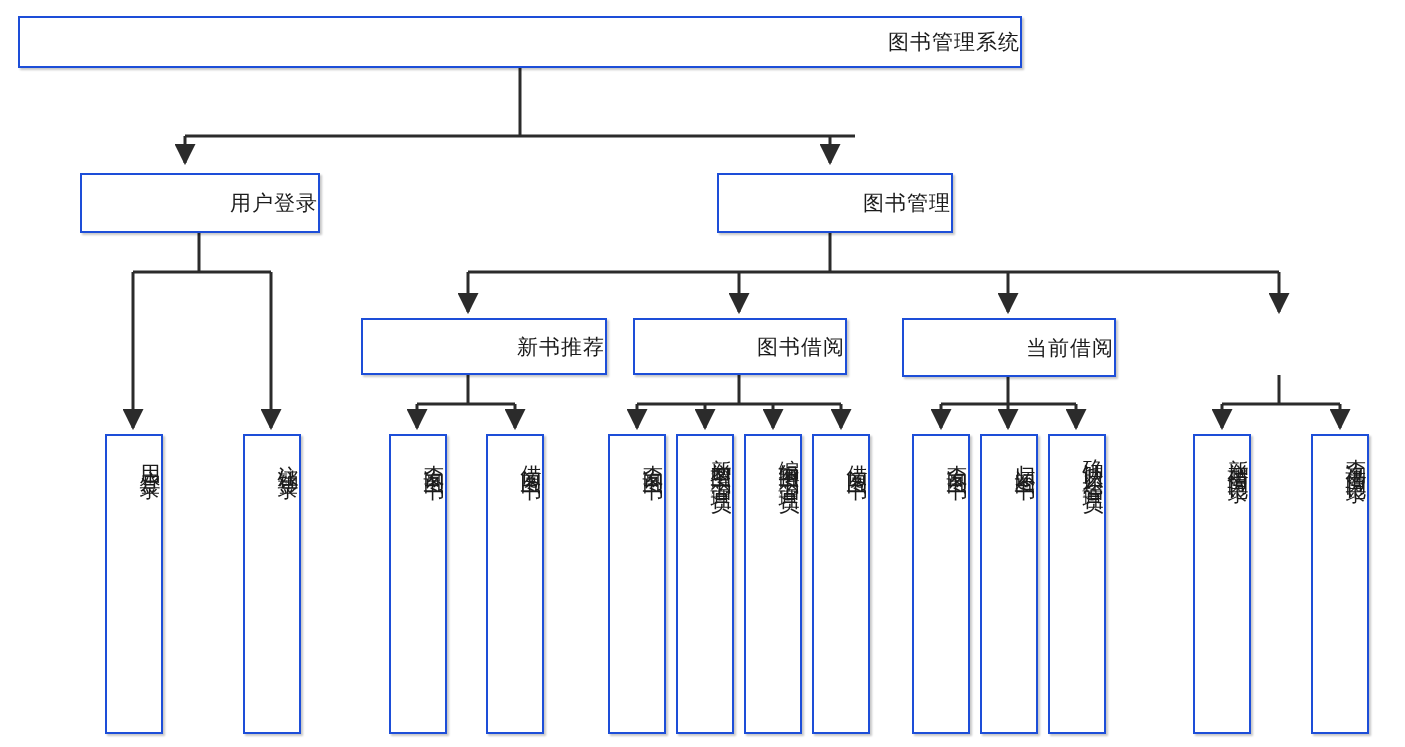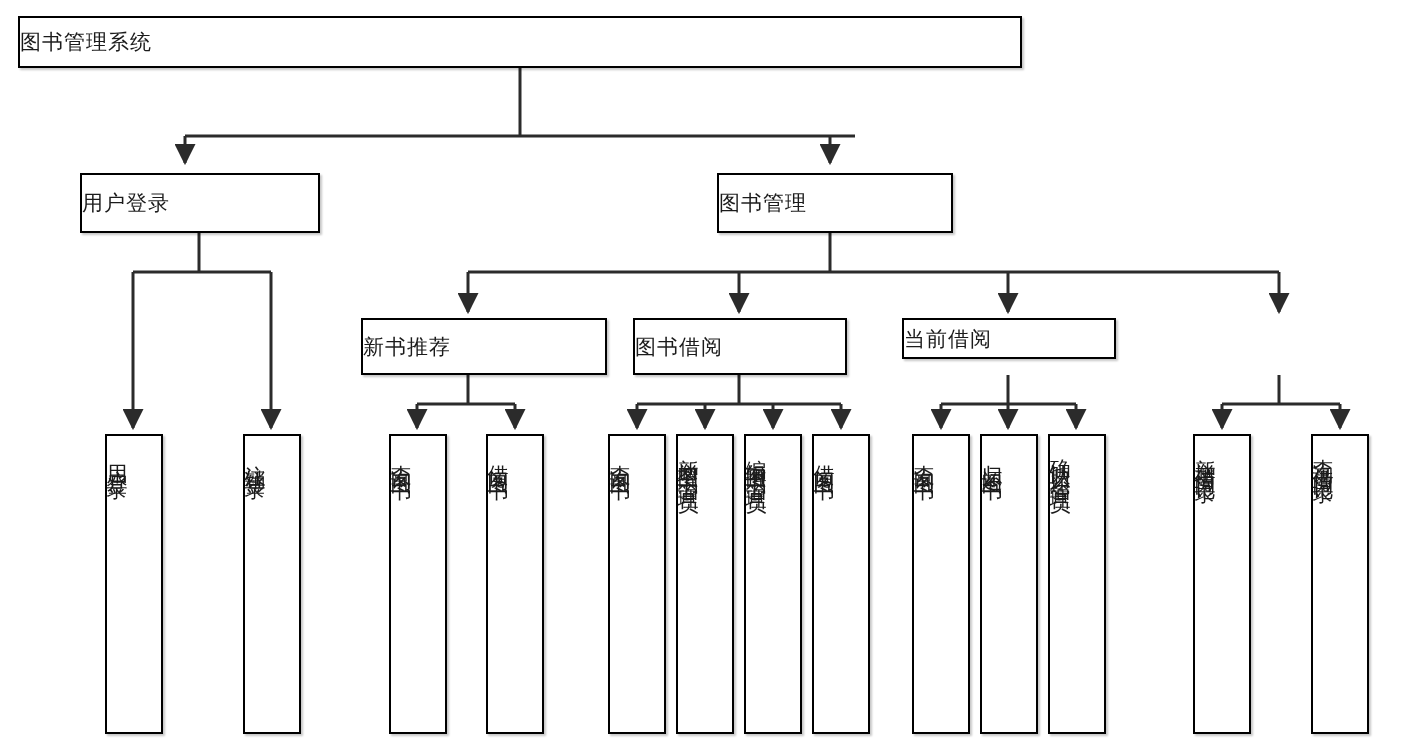--- a/index.html
+++ b/index.html
@@ -23,25 +23,25 @@
     left: 0;
     top: 0;
     width: 1405px;
     height: 747px;
   }
   
   .node {
     position: absolute;
     box-sizing: border-box;
     background: #ffffff;
-    border: 2px solid #000000;
+    border: 2px solid #1d4ed8;
     box-shadow: 2px 2px 2px rgba(0,0,0,0.22);
     display: flex;
     align-items: center;
-    justify-content: flex-start;
+    justify-content: flex-end;
     color: #1b1b1b;
     z-index: 2;
   }
   .node.horiz {
     font-size: 21px;
     letter-spacing: 1px;
   }
   
   .node.vert {
     font-size: 21px;
@@ -134,21 +134,21 @@
   <div class="node horiz" style="left:717px; top:173px; width:236px; height:60px;">
     <span>图书管理</span>
   </div>
 
   <div class="node horiz" style="left:361px; top:318px; width:246px; height:57px;">
     <span>新书推荐</span>
   </div>
   <div class="node horiz" style="left:633px; top:318px; width:214px; height:57px;">
     <span>图书借阅</span>
   </div>
-  <div class="node horiz" style="left:902px; top:318px; width:214px; height:41px;">
+  <div class="node horiz" style="left:902px; top:318px; width:214px; height:59px;">
     <span>当前借阅</span>
   </div>
 
   <div class="node vert" style="left:105px; top:434px; width:58px; height:300px;">
     <span class="vtext">用户登录</span>
   </div>
   <div class="node vert" style="left:243px; top:434px; width:58px; height:300px;">
     <span class="vtext">注销登录</span>
   </div>
 

